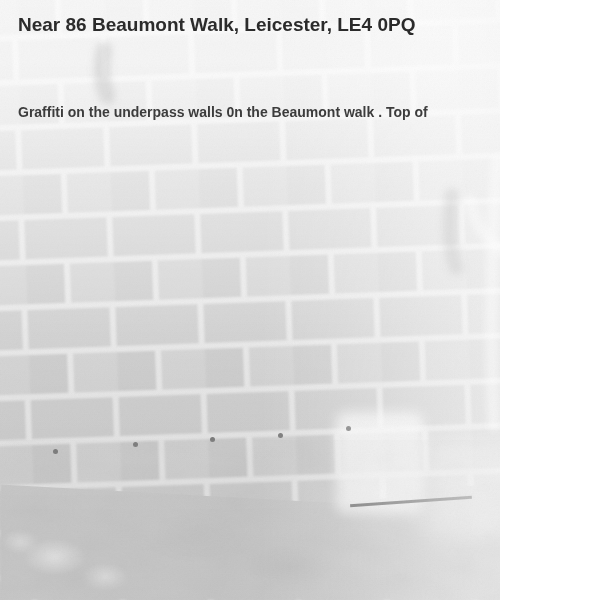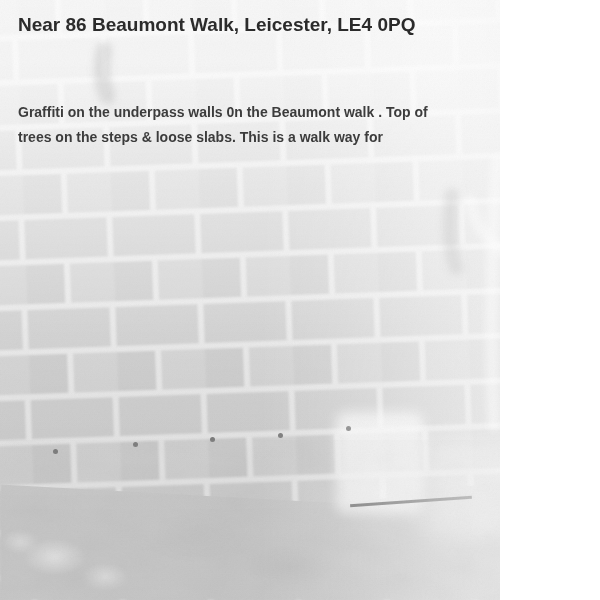--- a/index.html
+++ b/index.html
@@ -209,16 +209,15 @@
       </defs>
       <rect width="600" height="600" filter="url(#grain-noise)"></rect>
     </svg>
 
   </div>
 
   <h1 class="title">Near 86 Beaumont Walk, Leicester, LE4 0PQ</h1>
 
   <div class="desc">
     <div class="line">Graffiti on the underpass walls 0n the Beaumont walk . Top of</div>
-    <div class="line">trees on the steps &amp; loose slabs. This is a walk way for</div>
   </div>
 
 </div>
 
 </body></html>

